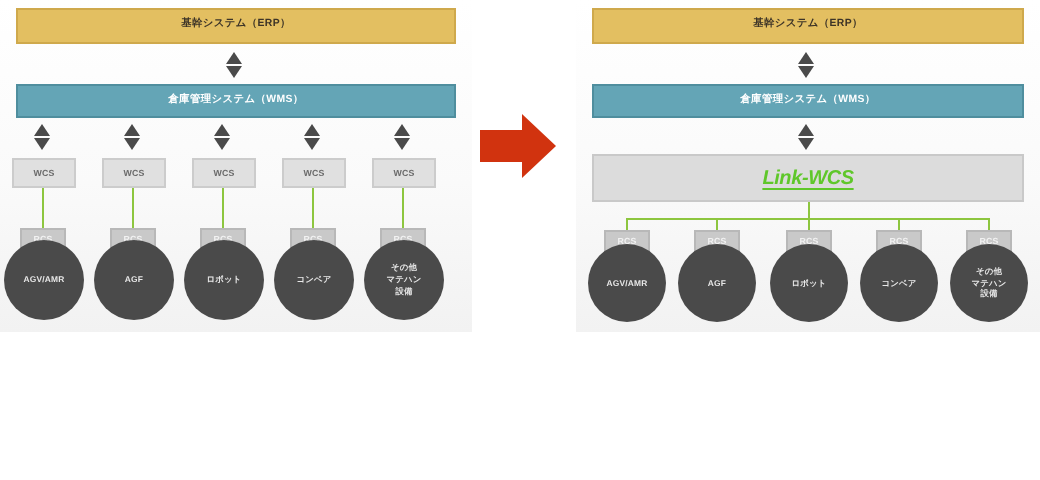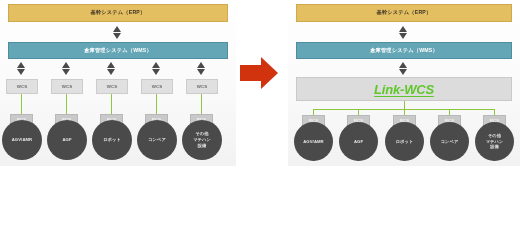--- a/index.html
+++ b/index.html
@@ -23,21 +23,21 @@
   .bar{position:absolute;display:flex;align-items:center;justify-content:center;
        box-sizing:border-box;}
   .bar .lbl{font-size:5.2px;font-weight:bold;letter-spacing:.2px;line-height:1;}
   .bar.erp{background:#e3bf61;border:0.5px solid #cfa94c;}
   .bar.erp .lbl{color:#3d3427;}
   .bar.wms{background:#64a5b6;border:0.5px solid #4f8e9e;}
   .bar.wms .lbl{color:#ffffff;}
   .bar.linkwcs{background:#dcdcdc;border:0.5px solid #c9c9c9;}
 
   .linkwcs-text{
-    font-size:13px;font-weight:bold;font-style:italic;
+    font-size:10px;font-weight:bold;font-style:italic;
     color:#5fc72a;
     text-decoration:underline;
     text-decoration-thickness:1.2px;
     text-underline-offset:1.5px;
     letter-spacing:-0.2px;
     font-family:"Liberation Sans","DejaVu Sans",sans-serif;
   }
 
   
   .dblarrow{position:absolute;width:9px;height:13px;}

